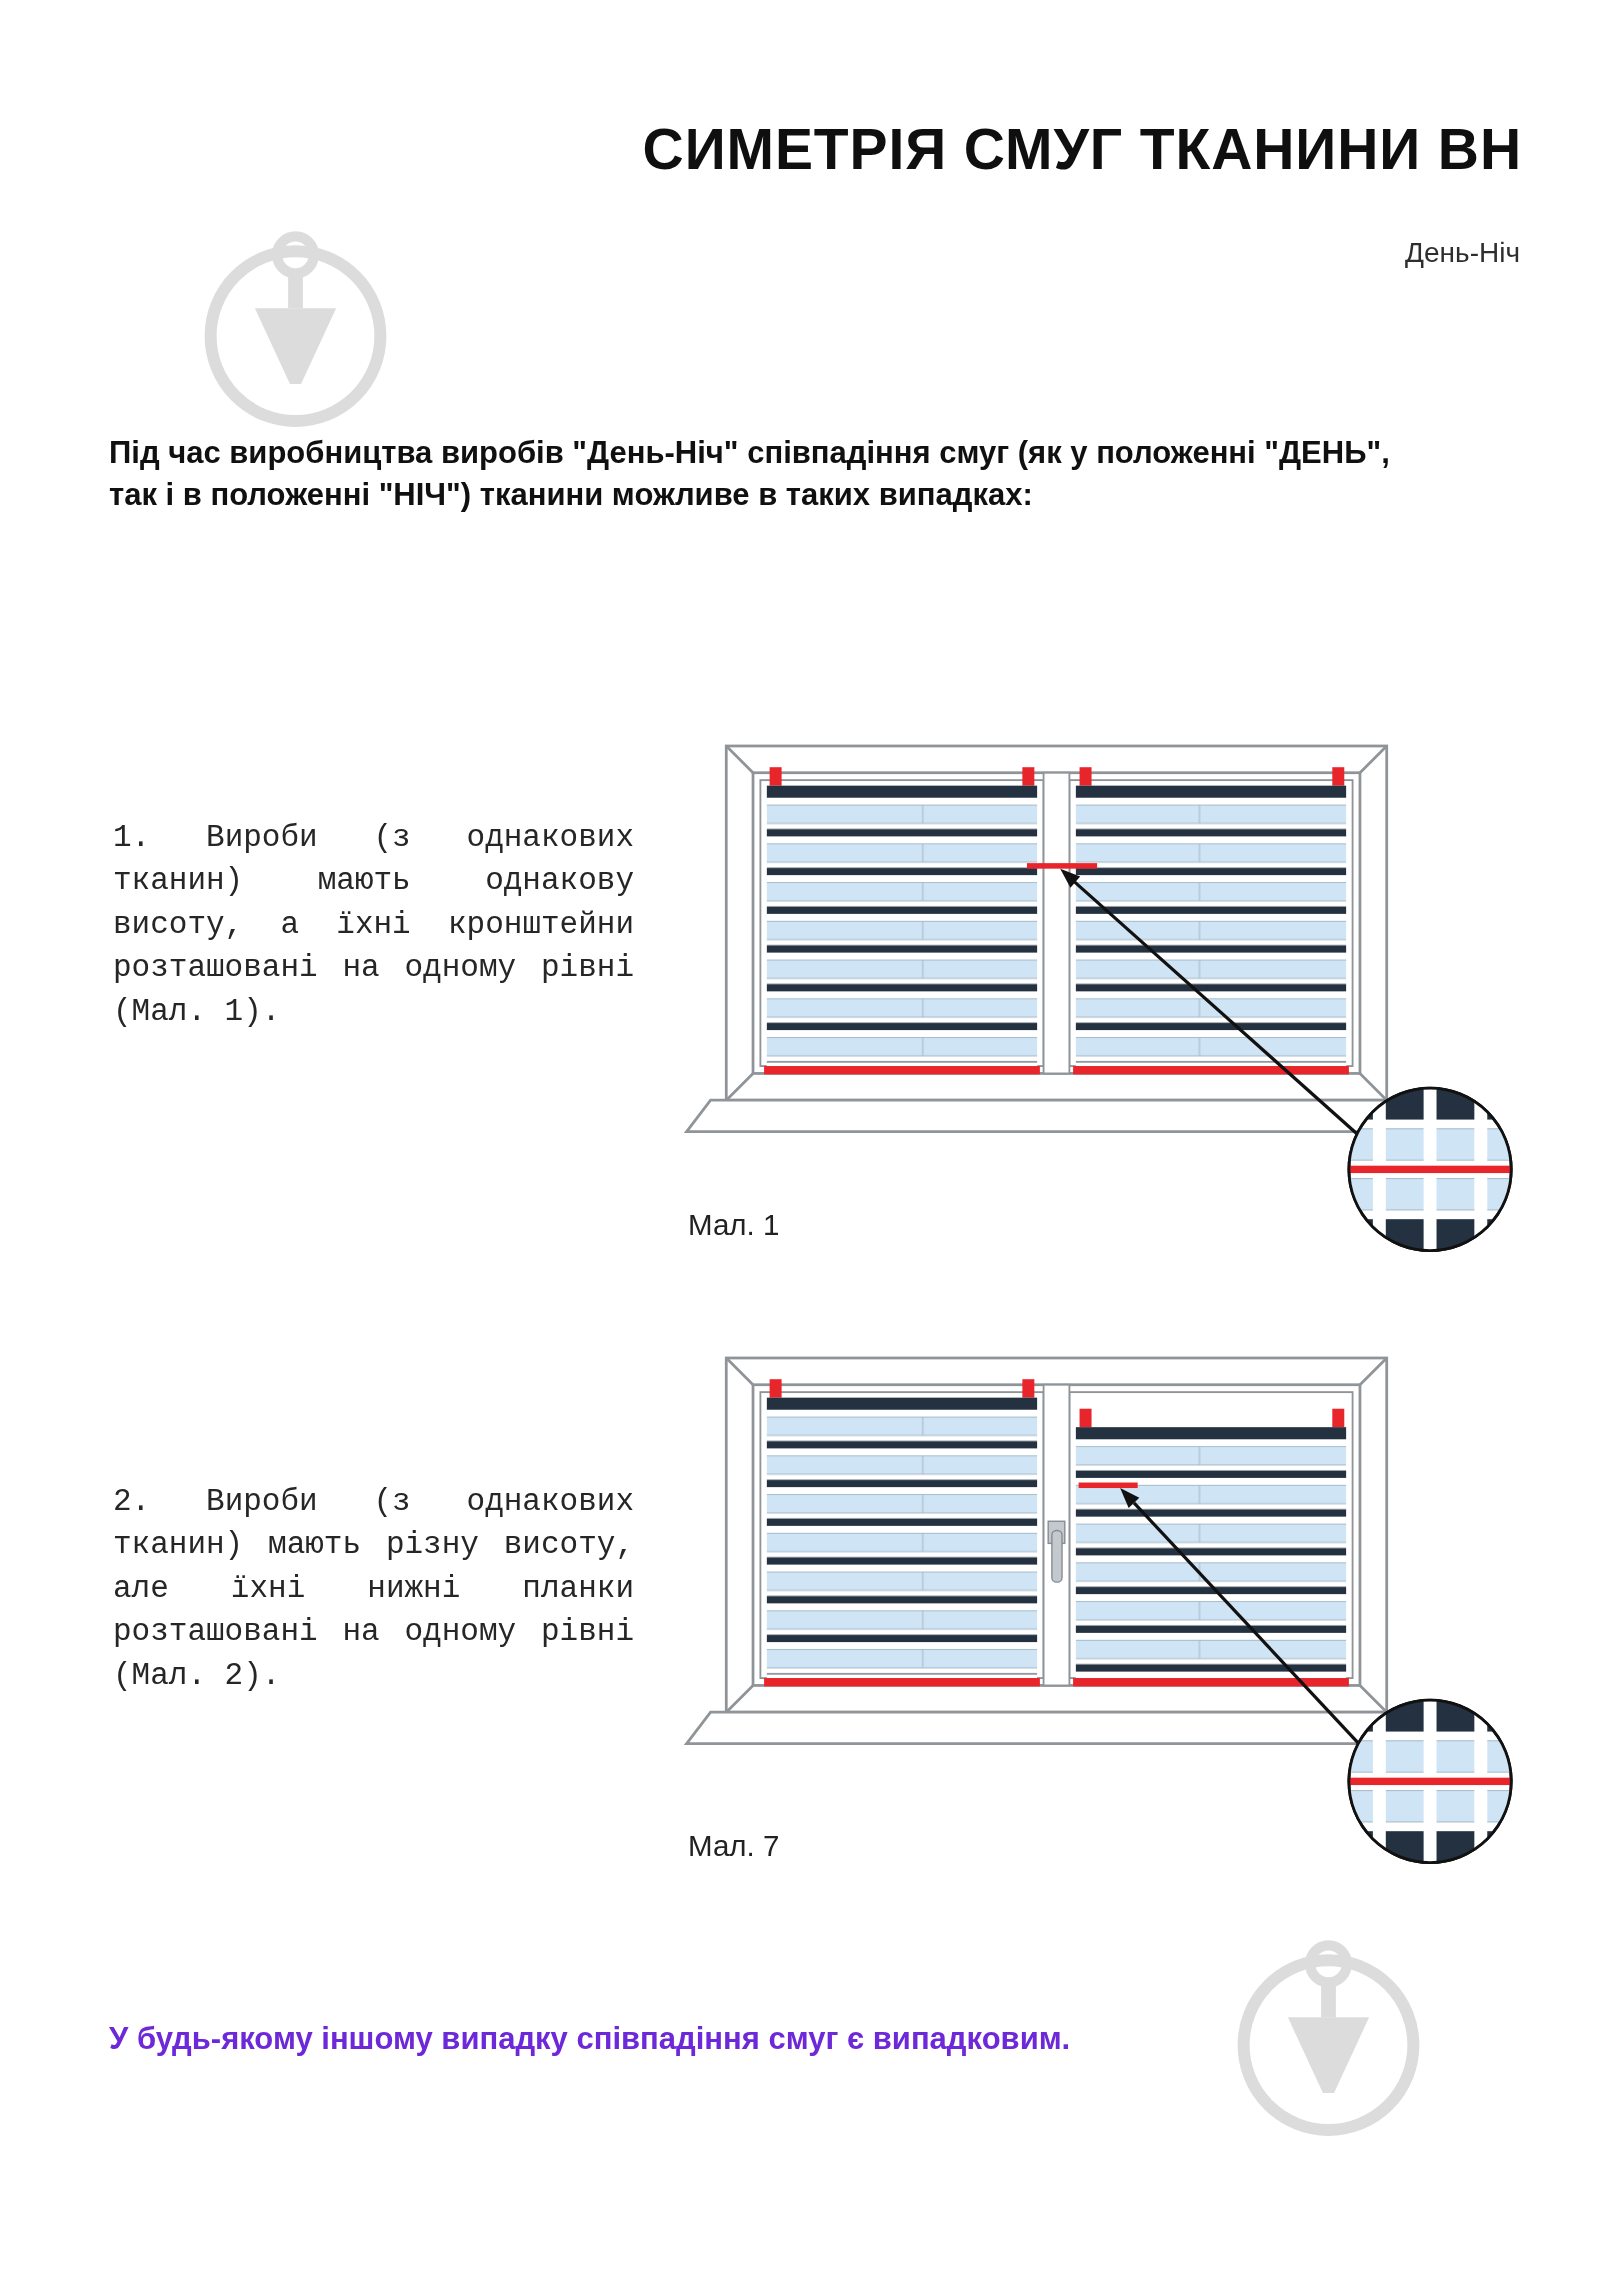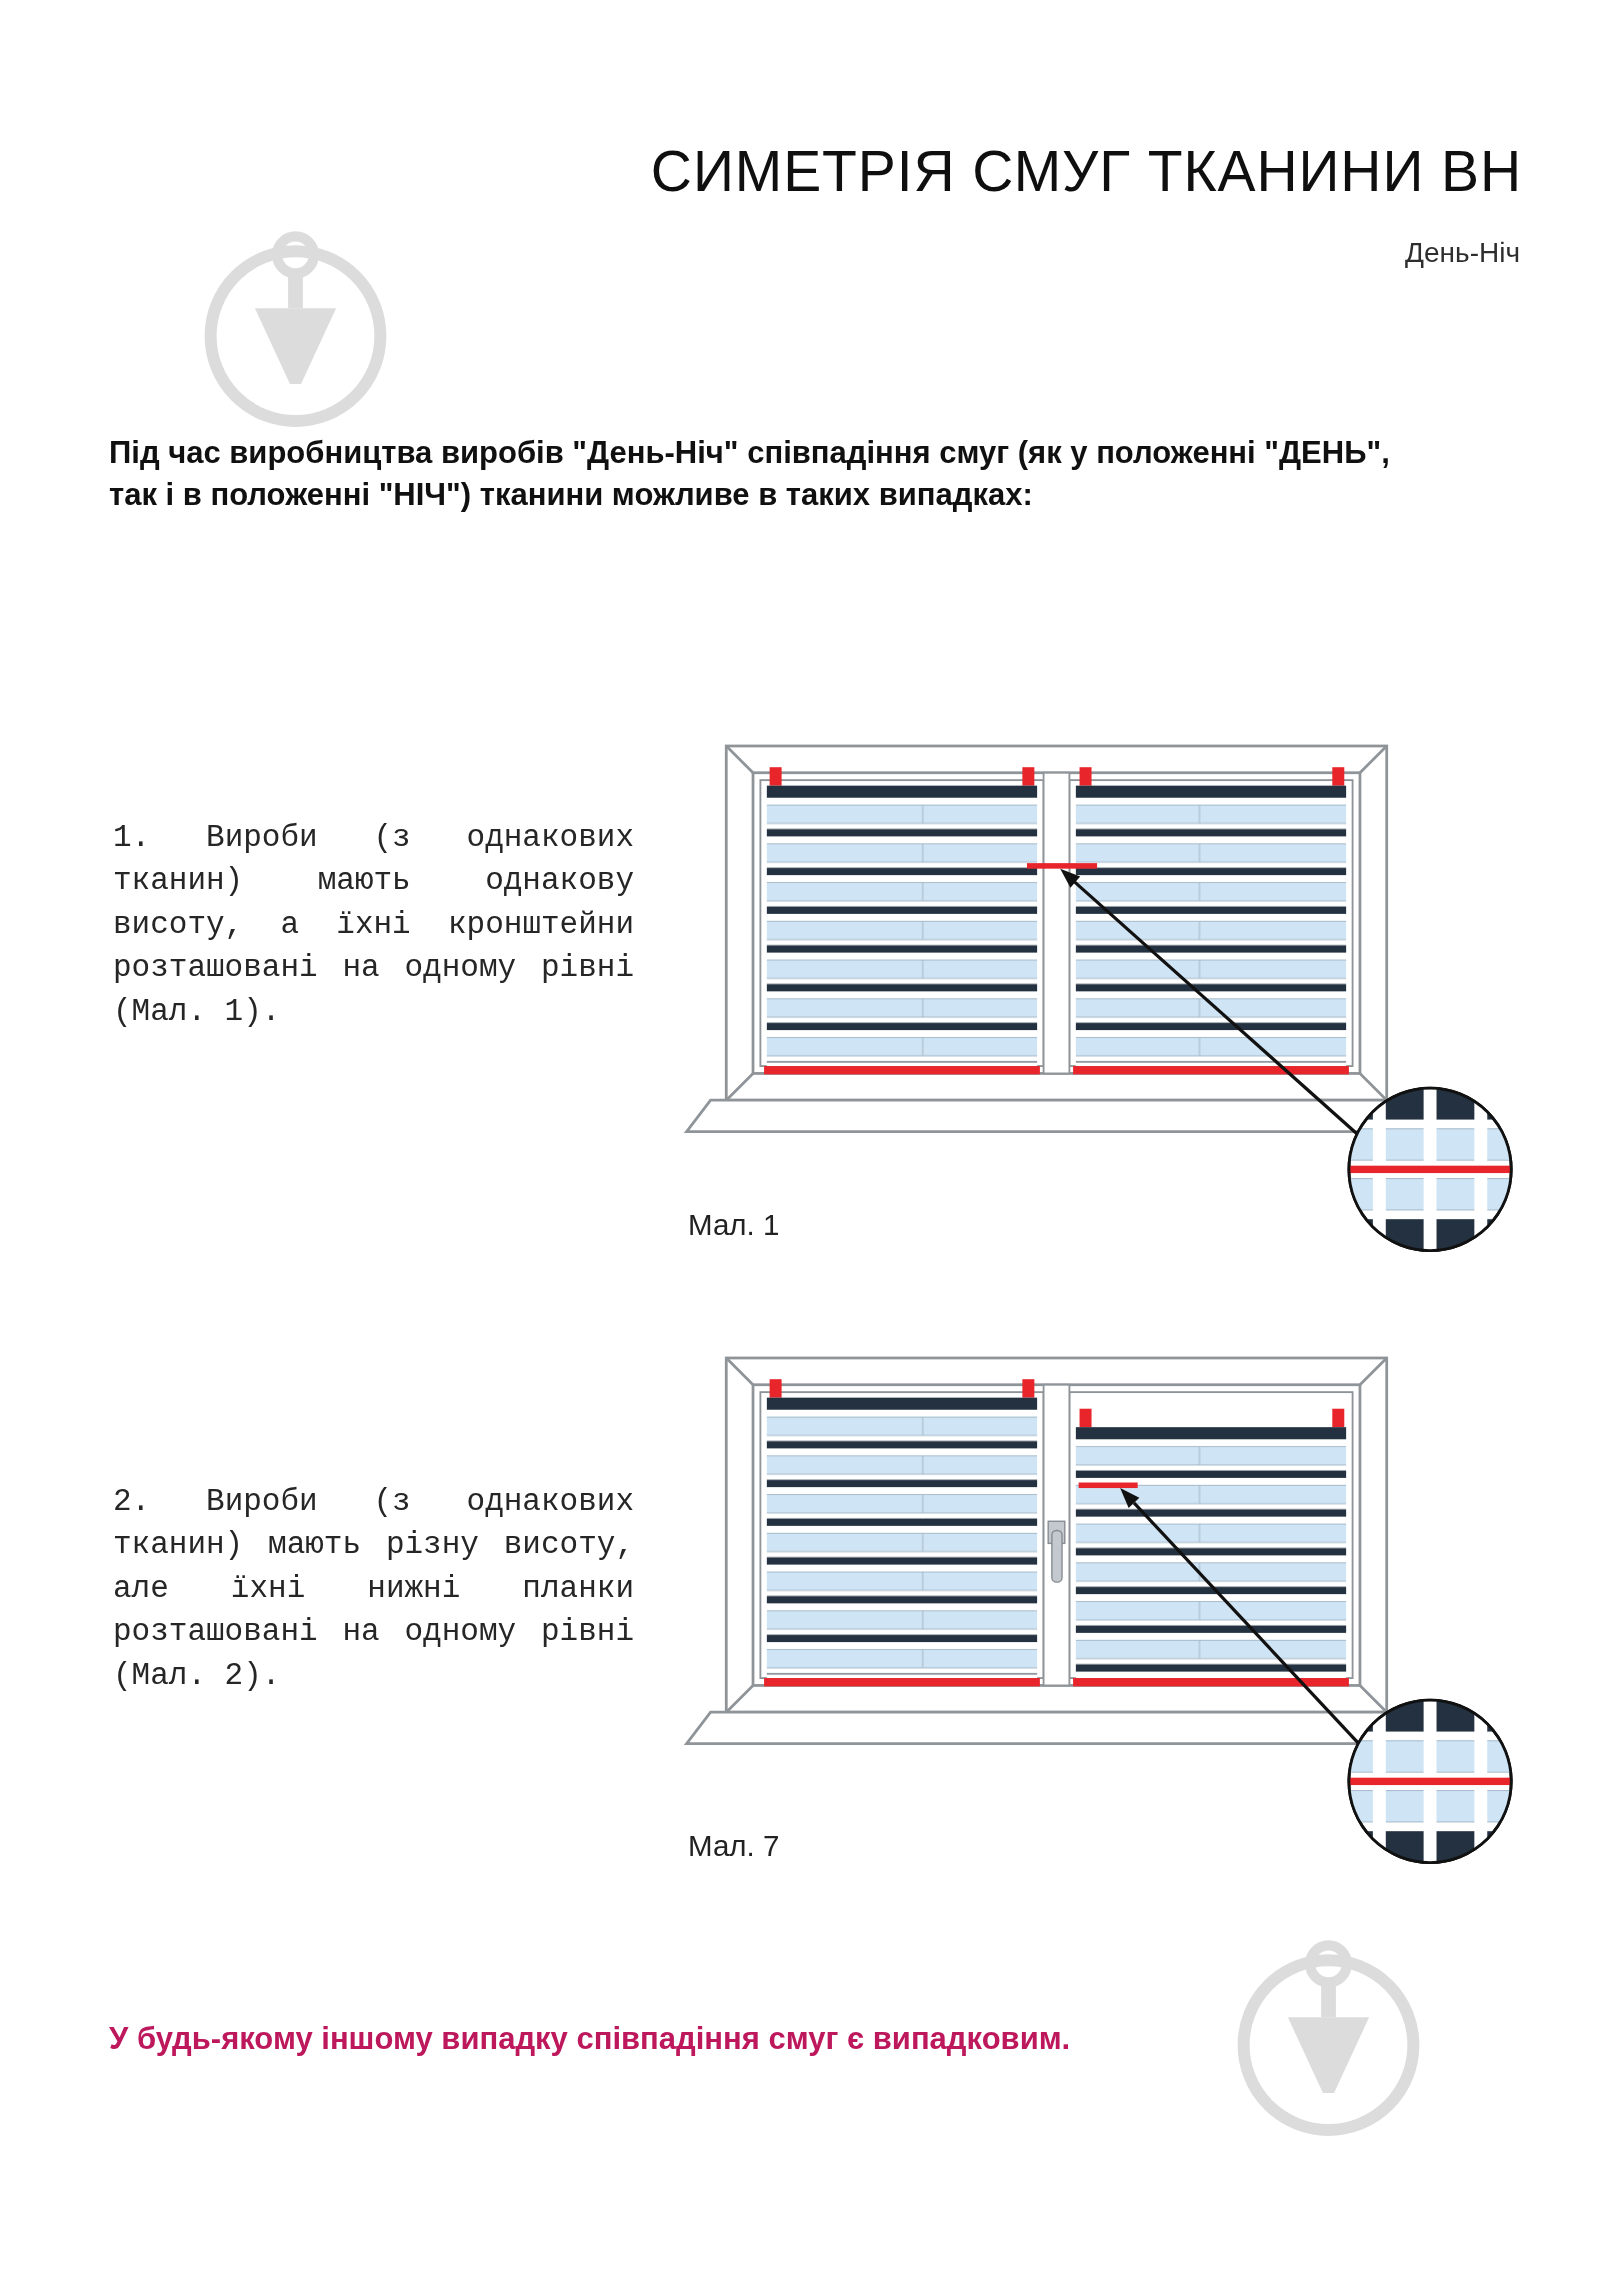--- a/index.html
+++ b/index.html
@@ -2,21 +2,21 @@
 <html style="font-size:14.8px"><head>
 <meta charset="utf-8">
 <style>
   html,body{margin:0;padding:0;}
   body{
     width:1614px;height:2290px;position:relative;background:#ffffff;
     font-family:"Liberation Sans", sans-serif;color:#1c1c1c;overflow:hidden;
   }
   .abs{position:absolute;}
   .page-title{
-    top:138px;right:92px;font-size:57px;font-weight:normal;letter-spacing:0.9px;
+    top:116px;right:92px;font-size:57px;font-weight:bold;letter-spacing:0.9px;
     color:#0f0f0f;white-space:nowrap;
   }
   .page-subtitle{
     top:237px;right:94px;font-size:28px;color:#2e2e2e;
   }
   .intro{
     left:109px;top:432px;width:1421px;font-size:31px;font-weight:bold;
     line-height:1.34;color:#101010;white-space:pre-line;
   }
   .case-text{
@@ -25,21 +25,21 @@
   }
   .case-1{top:816px;}
   .case-2{top:1480px;}
   .figure{width:904px;height:535px;}
   .figure-1{left:646px;top:734px;}
   .figure-2{left:646px;top:1346px;}
   .caption{font-size:29.5px;color:#222222;margin-top:16px;}
   .caption-1{left:688px;top:1192px;}
   .caption-2{left:688px;top:1813px;}
   .footer-note{
-    left:109px;top:2021px;font-size:31px;font-weight:bold;color:#be185d;
+    left:109px;top:2021px;font-size:31px;font-weight:bold;color:#6d28d9;
   }
   .watermark{opacity:1;}
   .wm-top{left:194px;top:229px;width:203px;height:203px;}
   .wm-bottom{left:1227px;top:1938px;width:203px;height:203px;}
 </style>
 </head>
 <body>
 
 <div class="abs watermark wm-top">
   <svg viewBox="0 0 220 220" width="203" height="203">

